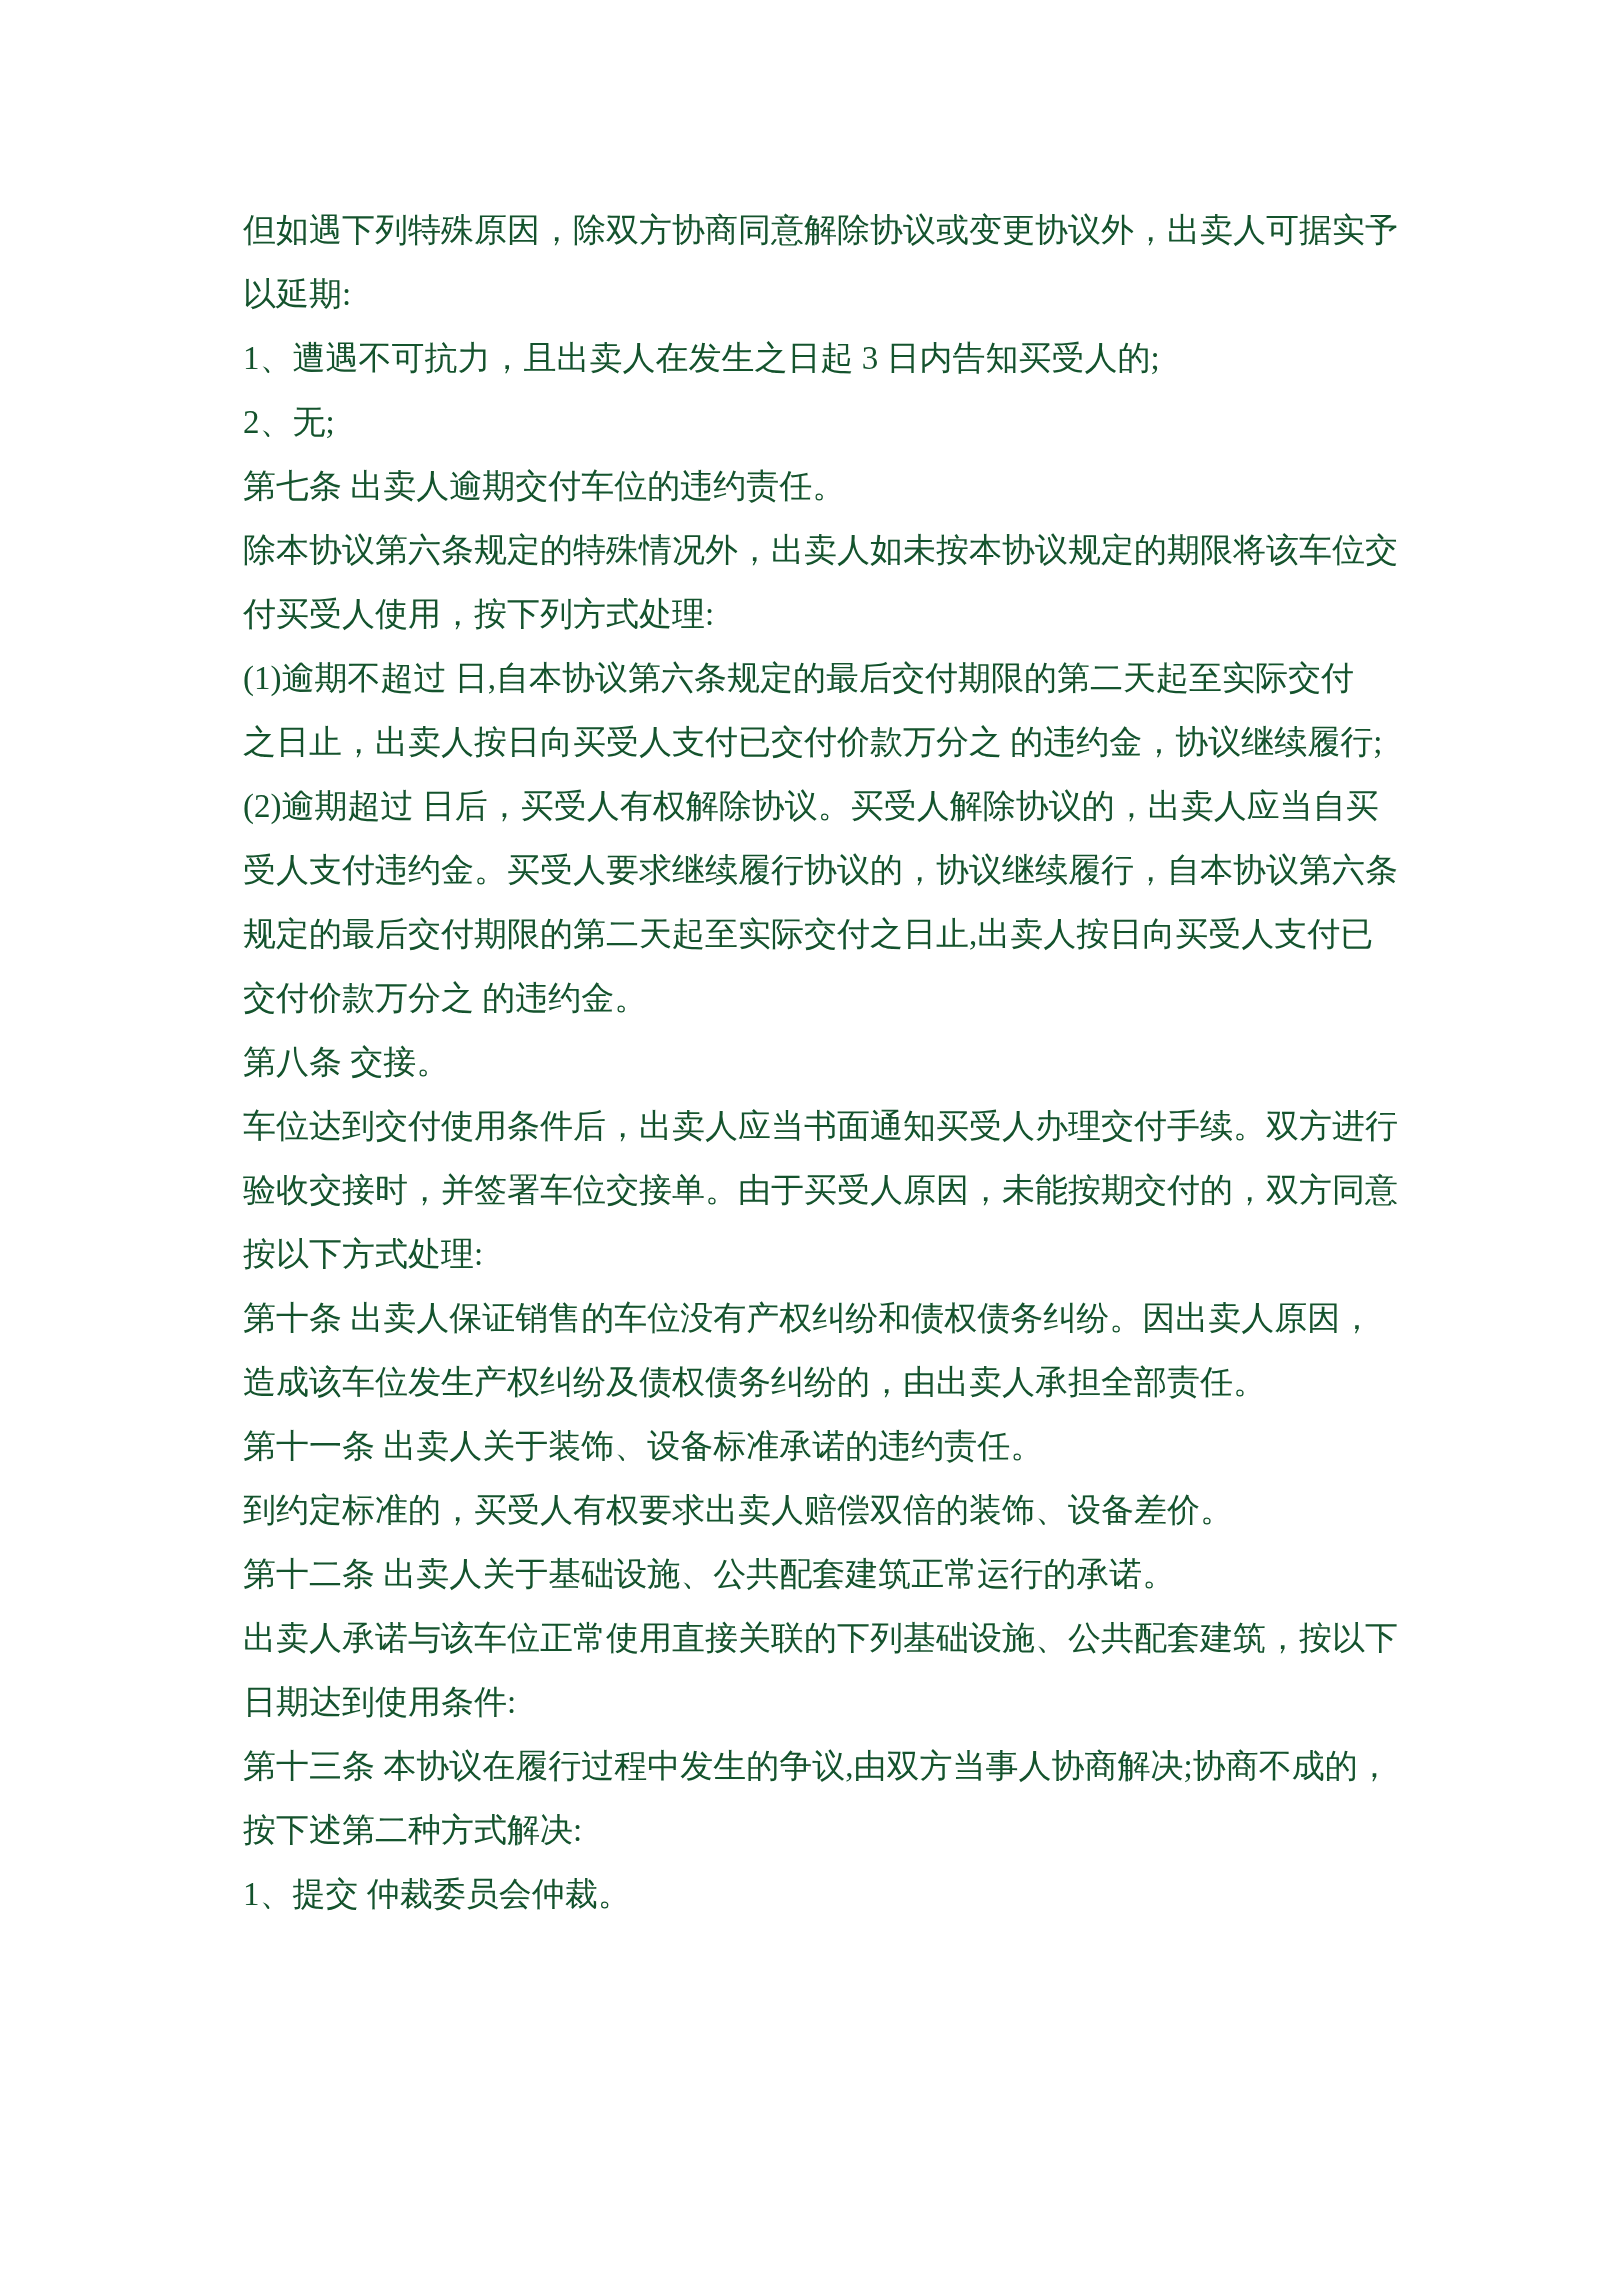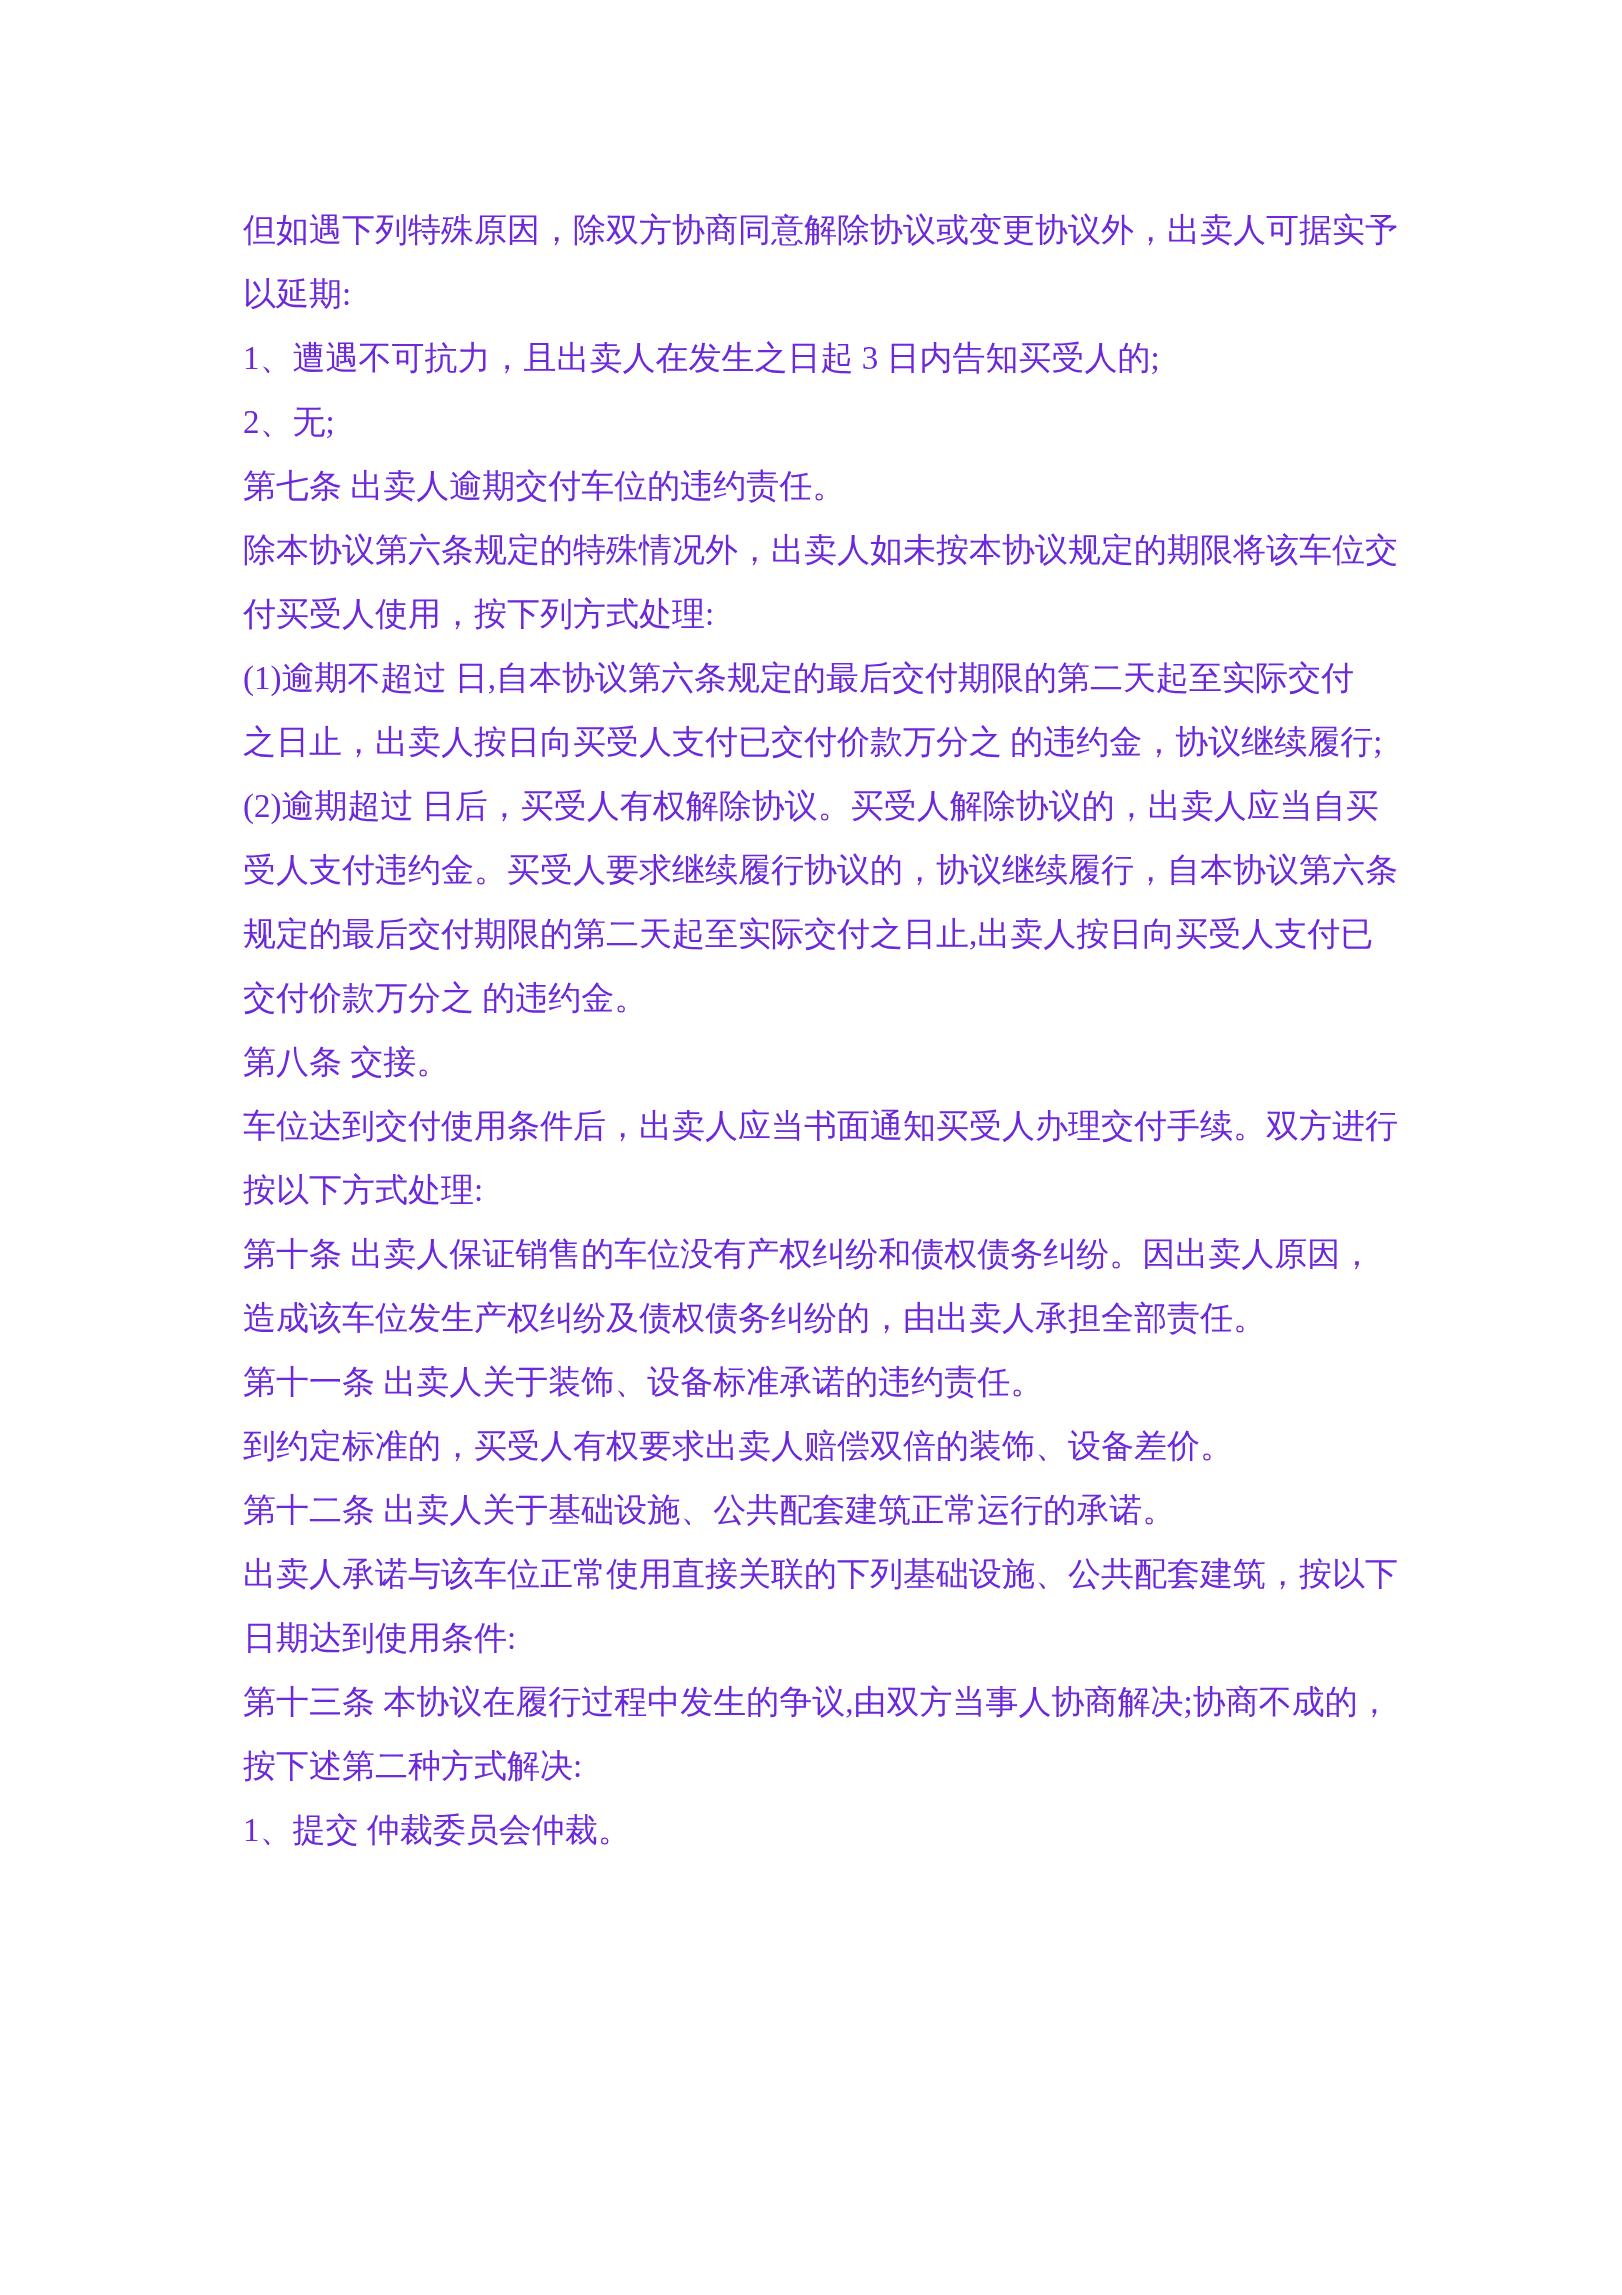--- a/index.html
+++ b/index.html
@@ -21,21 +21,21 @@
     height: 2295px;
     background: #ffffff;
     box-sizing: border-box;
     padding: 198px 236px 0 243px;
   }
   .doc-line {
     font-family: "Liberation Serif", "DejaVu Serif", serif;
     font-size: 33px;
     line-height: 64px;
     height: 64px;
-    color: #6d28d9;
+    color: #14532d;
     white-space: pre;
     letter-spacing: 0px;
     font-weight: 400;
     text-rendering: optimizeLegibility;
   }
 </style>
 </head>
 <body>
 
 <div class="page">
@@ -47,20 +47,21 @@
   <div class="doc-line">除本协议第六条规定的特殊情况外，出卖人如未按本协议规定的期限将该车位交</div>
   <div class="doc-line">付买受人使用，按下列方式处理:</div>
   <div class="doc-line">(1)逾期不超过 日,自本协议第六条规定的最后交付期限的第二天起至实际交付</div>
   <div class="doc-line">之日止，出卖人按日向买受人支付已交付价款万分之 的违约金，协议继续履行;</div>
   <div class="doc-line">(2)逾期超过 日后，买受人有权解除协议。买受人解除协议的，出卖人应当自买</div>
   <div class="doc-line">受人支付违约金。买受人要求继续履行协议的，协议继续履行，自本协议第六条</div>
   <div class="doc-line">规定的最后交付期限的第二天起至实际交付之日止,出卖人按日向买受人支付已</div>
   <div class="doc-line">交付价款万分之 的违约金。</div>
   <div class="doc-line">第八条 交接。</div>
   <div class="doc-line">车位达到交付使用条件后，出卖人应当书面通知买受人办理交付手续。双方进行</div>
+  <div class="doc-line">验收交接时，并签署车位交接单。由于买受人原因，未能按期交付的，双方同意</div>
   <div class="doc-line">按以下方式处理:</div>
   <div class="doc-line">第十条 出卖人保证销售的车位没有产权纠纷和债权债务纠纷。因出卖人原因，</div>
   <div class="doc-line">造成该车位发生产权纠纷及债权债务纠纷的，由出卖人承担全部责任。</div>
   <div class="doc-line">第十一条 出卖人关于装饰、设备标准承诺的违约责任。</div>
   <div class="doc-line">到约定标准的，买受人有权要求出卖人赔偿双倍的装饰、设备差价。</div>
   <div class="doc-line">第十二条 出卖人关于基础设施、公共配套建筑正常运行的承诺。</div>
   <div class="doc-line">出卖人承诺与该车位正常使用直接关联的下列基础设施、公共配套建筑，按以下</div>
   <div class="doc-line">日期达到使用条件:</div>
   <div class="doc-line">第十三条 本协议在履行过程中发生的争议,由双方当事人协商解决;协商不成的，</div>
   <div class="doc-line">按下述第二种方式解决:</div>

